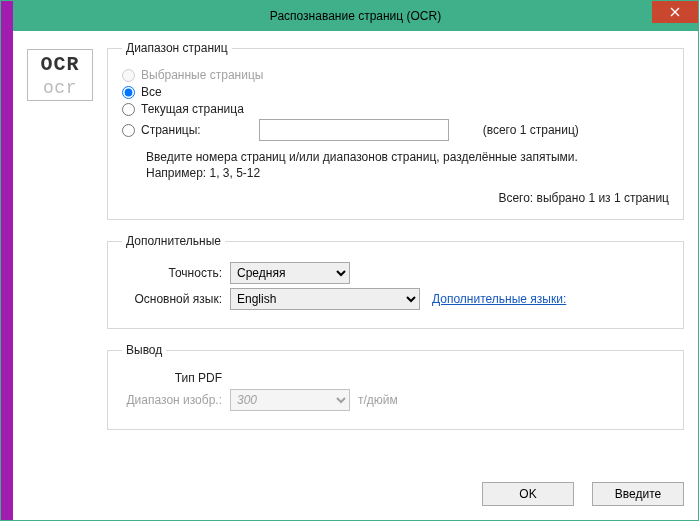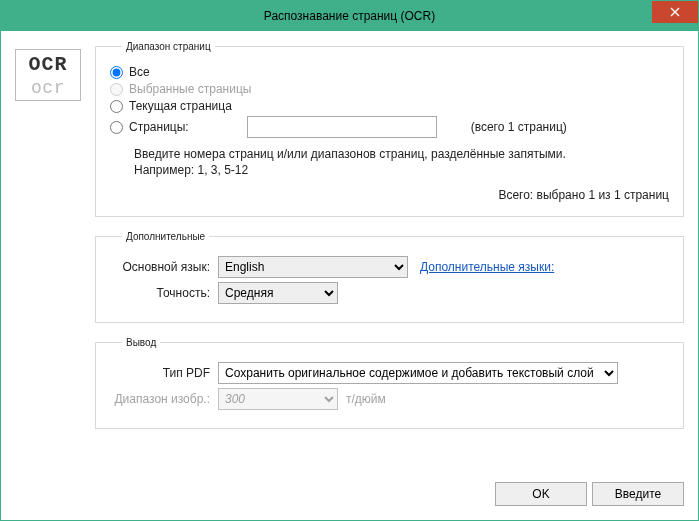--- a/index.html
+++ b/index.html
@@ -1,32 +1,32 @@
 <!DOCTYPE html>
 <html><head>
 <meta charset="utf-8">
 <style>
   * { box-sizing: border-box; font-family: "Segoe UI", Tahoma, sans-serif; font-size: 12px; }
   html, body { margin: 0; padding: 0; }
   body { background: #fff; }
-  .window { width: 699px; height: 521px; border: 1px solid #3fb089; background: #a21caf; display: flex; flex-direction: column; }
+  .window { width: 699px; height: 521px; border: 1px solid #3fb089; background: #a21caf; display: flex; flex-direction: column; padding-left: 12px; }
   .titlebar { height: 30px; background: #3fb089; display: flex; align-items: center; position: relative; }
   .titlebar-title { flex: 1; text-align: center; color: #000; font-size: 12px; }
   .close-btn { width: 46px; height: 22px; background: #c9472e; color: #fff; display: flex; align-items: center; justify-content: center; position: absolute; right: 0; top: 0; cursor: pointer; }
   .close-btn svg { width: 10px; height: 10px; }
   .content { flex: 1; background: #fff; padding: 10px 14px 14px 14px; display: flex; flex-direction: column; }
   .main-cols { display: flex; gap: 14px; }
   .icon-col { width: 66px; padding-top: 8px; }
   .ocr-icon { width: 66px; height: 52px; border: 1px solid #bbb; background: #fff; display: flex; flex-direction: column; align-items: center; justify-content: center; gap: 2px; }
   .ocr-icon .t1 { font-family: "Courier New", monospace; font-size: 20px; font-weight: bold; color: #333; letter-spacing: 1px; }
   .ocr-icon .t2 { font-family: "Courier New", monospace; font-size: 18px; color: #bbb; letter-spacing: 0.5px; }
   .form-col { flex: 1; display: flex; flex-direction: column; gap: 14px; }
 
   fieldset { border: 1px solid #d8d8d8; border-radius: 0; margin: 0; padding: 10px 14px 14px 14px; position: relative; }
-  legend { padding: 0 4px; color: #222; font-size: 10px; margin-left: 12px; }
+  legend { padding: 0 4px; color: #222; font-size: 12px; }
 
   .radio-row { display: flex; align-items: center; gap: 6px; margin: 3px 0; color: #222; }
   .radio-row.disabled { color: #a2a2a2; }
   .radio-row input[type=radio] { margin: 0; }
   .radio-row label { cursor: pointer; }
   .pages-input { width: 190px; height: 22px; border: 1px solid #a9a9a9; padding: 0 4px; margin-left: 52px;}
   .hint { margin: 8px 0 0 24px; color: #222; line-height: 1.35; }
   .total-line { text-align: right; margin-top: 10px; color: #222; }
 
   .frow { display: flex; align-items: center; margin: 4px 0; }
@@ -35,21 +35,21 @@
   select { height: 22px; border: 1px solid #a9a9a9; background: #efefef; padding: 0 2px; }
   select:disabled { color: #7a7a7a; background: #f1f1f1; font-style: italic; }
   .sel-lang { width: 190px; }
   .sel-acc { width: 120px; }
   .sel-pdf { width: 400px; background:#fff; }
   .sel-q { width: 120px; }
   .link { color: #1558c0; text-decoration: underline; margin-left: 12px; cursor: pointer; }
   .unit { margin-left: 8px; color: #a2a2a2; }
   .spacer { flex: 1; }
 
-  .footer { display: flex; justify-content: flex-end; gap: 5px; padding: 8px 0 0 0; }
+  .footer { display: flex; justify-content: flex-end; gap: 18px; padding: 8px 0 0 0; }
   .btn { min-width: 92px; height: 24px; border: 1px solid #a9a9a9; background: #efefef; cursor: pointer; padding: 0 14px; }
 </style>
 </head>
 <body>
 
 <div class="window">
   <div class="titlebar">
     <div class="titlebar-title">Распознавание страниц (OCR)</div>
     <div class="close-btn">
       <svg viewBox="0 0 10 10">
@@ -65,27 +65,27 @@
           <div class="t1">OCR</div>
           <div class="t2">ocr</div>
         </div>
       </div>
 
       <div class="form-col">
 
         <fieldset>
           <legend>Диапазон страниц</legend>
 
+          <div class="radio-row disabled">
+            <input type="radio" name="range" id="r-sel" disabled="" style="">
+            <label for="r-sel">Выбранные страницы</label>
+          </div>
           <div class="radio-row">
             <input type="radio" name="range" id="r-all" checked="" style="">
             <label for="r-all">Все</label>
-          </div>
-          <div class="radio-row disabled">
-            <input type="radio" name="range" id="r-sel" disabled="" style="">
-            <label for="r-sel">Выбранные страницы</label>
           </div>
           <div class="radio-row">
             <input type="radio" name="range" id="r-cur" style="">
             <label for="r-cur">Текущая страница</label>
           </div>
           <div class="radio-row">
             <input type="radio" name="range" id="r-pages" style="">
             <label for="r-pages">Страницы:</label>
             <input type="text" class="pages-input" value="" style="">
             <span style="margin-left:28px">(всего 1 страниц)</span>
@@ -93,41 +93,38 @@
           <div class="hint">
             <div>Введите номера страниц и/или диапазонов страниц, разделённые запятыми.</div>
             <div>Например: 1, 3, 5-12</div>
           </div>
           <div class="total-line">Всего: выбрано 1 из 1 страниц</div>
         </fieldset>
 
         <fieldset>
           <legend>Дополнительные</legend>
           <div class="frow">
+            <div class="flabel">Точность:</div>
+            <select class="sel-acc">
+              <option>Средняя</option>
+            </select>
+          </div>
+          <div class="frow">
             <div class="flabel">Основной язык:</div>
             <select class="sel-lang">
               <option>English</option>
             </select>
             <a class="link">Дополнительные языки:</a>
-          </div>
-          <div class="frow">
-            <div class="flabel">Точность:</div>
-            <select class="sel-acc">
-              <option>Средняя</option>
-            </select>
           </div>
         </fieldset>
 
         <fieldset>
           <legend>Вывод</legend>
           <div class="frow">
             <div class="flabel">Тип PDF</div>
-            <select class="sel-pdf">
-              <option>Сохранить оригинальное содержимое и добавить текстовый слой</option>
-            </select>
           </div>
           <div class="frow">
             <div class="flabel disabled">Диапазон изобр.:</div>
             <select class="sel-q" disabled="">
               <option>300</option>
             </select>
             <span class="unit">т/дюйм</span>
           </div>
         </fieldset>
 

